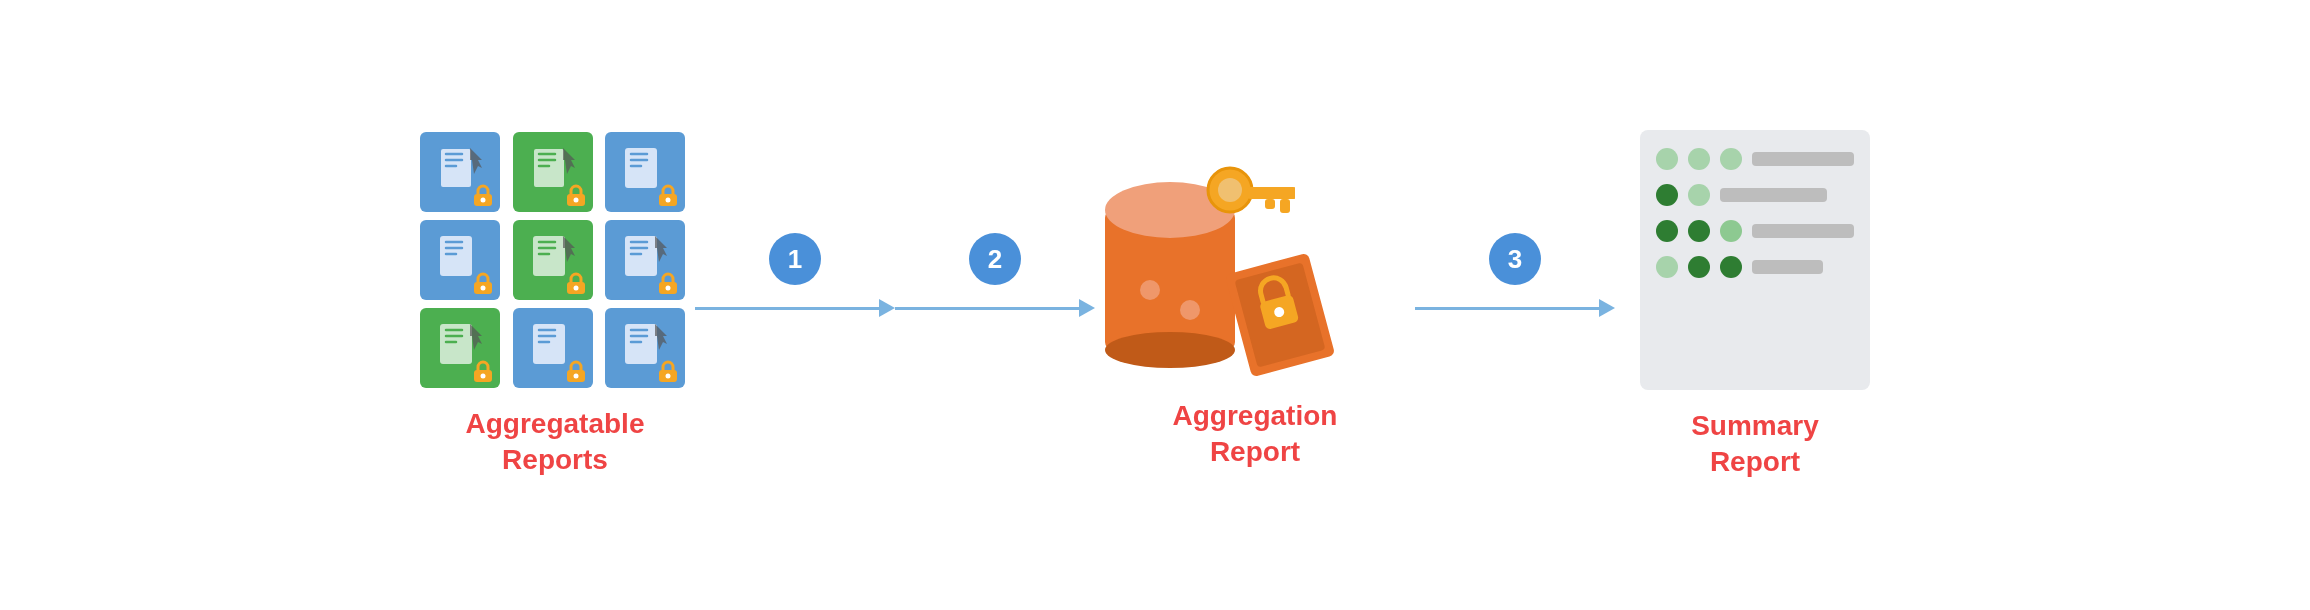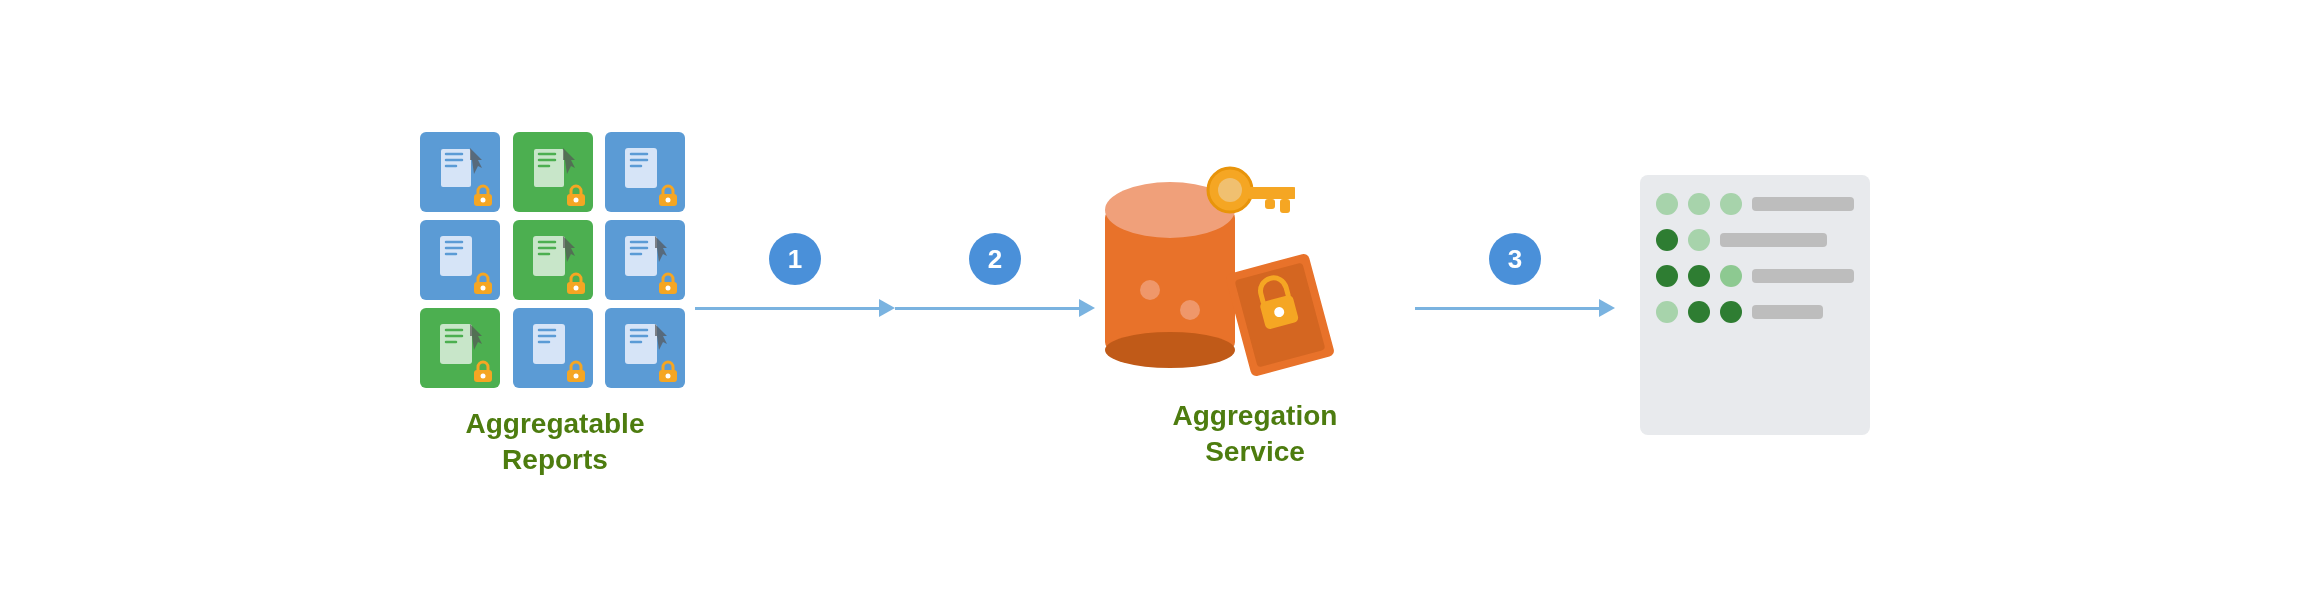--- a/index.html
+++ b/index.html
@@ -27,21 +27,21 @@
       display: flex;
       flex-direction: column;
       align-items: center;
       gap: 18px;
       min-width: 280px;
     }
 
     .node-label {
       font-size: 28px;
       font-weight: 700;
-      color: #4d7c0f;
+      color: #ef4444;
       text-align: center;
       line-height: 1.3;
     }
 
     
     .arrow-section {
       display: flex;
       flex-direction: column;
       align-items: center;
       gap: 8px;
@@ -306,21 +306,21 @@
         <svg width="90" height="110" viewBox="0 0 90 110">
           <rect x="2" y="2" width="86" height="106" rx="6" fill="#e8722a"></rect>
           <rect x="10" y="10" width="70" height="90" rx="4" fill="#c05a18" opacity="0.5"></rect>
           <rect x="28" y="38" width="34" height="28" rx="5" fill="#f5a623"></rect>
           <path d="M32 38V30a13 13 0 0 1 26 0v8" stroke="#f5a623" stroke-width="5" fill="none" stroke-linecap="round"></path>
           <circle cx="45" cy="52" r="5" fill="#fff"></circle>
         </svg>
       </div>
     </div>
     <div class="node-label" style="white-space:pre-line;">Aggregation
-Service</div>
+Report</div>
   </div>
 
   <div class="arrow-section">
     <div class="step-badge">3</div>
     <div class="arrow-line">
       <div class="arrow-shaft"></div>
       <div class="arrow-head"></div>
     </div>
   </div>
 
@@ -347,15 +347,17 @@
         <div class="bar short" style="flex:1.2;"></div>
       </div>
 
       <div class="summary-row">
         <div class="dot" style="background:#66bb6a; opacity:0.5;"></div>
         <div class="dot" style="background:#2e7d32;"></div>
         <div class="dot" style="background:#2e7d32;"></div>
         <div class="bar" style="flex:0.7;"></div>
       </div>
     </div>
+    <div class="node-label" style="white-space:pre-line;">Summary
+Report</div>
   </div>
 
 </div>
 
 </body></html>

